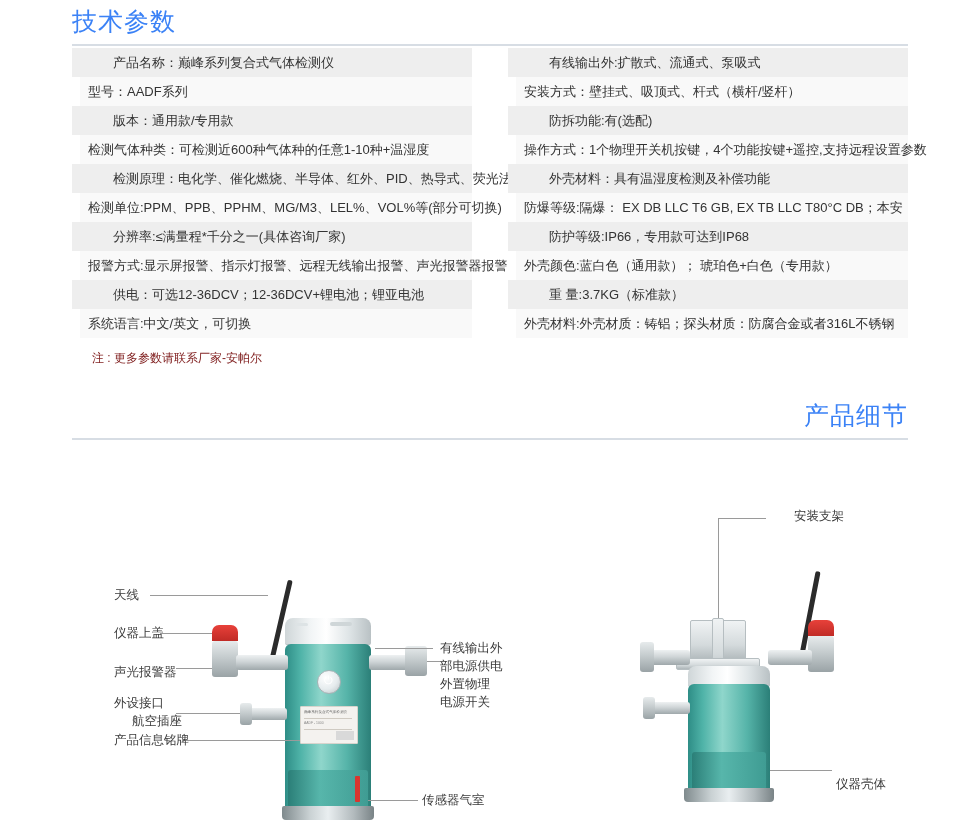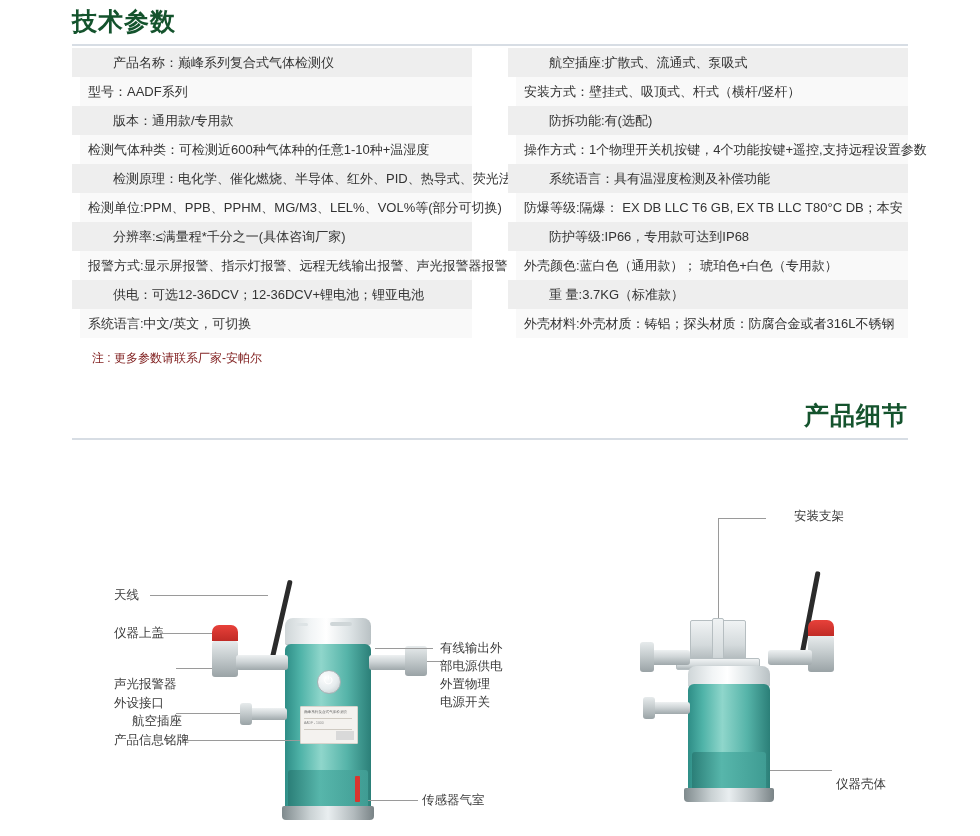--- a/index.html
+++ b/index.html
@@ -22,22 +22,22 @@
   }
 
   
   .section-head {
     position: absolute;
     left: 72px;
     width: 836px;
   }
   .section-title {
     font-size: 25px;
-    font-weight: bold;
-    color: #14532d;
+    font-weight: normal;
+    color: #3b82f6;
     letter-spacing: 1px;
     line-height: 1.2;
     margin: 0;
     padding-bottom: 8px;
   }
   .section-rule {
     height: 2px;
     background: #d7dde4;
     width: 100%;
   }
@@ -191,25 +191,25 @@
       <div class="spec-row even">检测气体种类：可检测近600种气体种的任意1-10种+温湿度</div>
       <div class="spec-row odd">检测原理：电化学、催化燃烧、半导体、红外、PID、热导式、荧光法、激光等</div>
       <div class="spec-row even">检测单位:PPM、PPB、PPHM、MG/M3、LEL%、VOL%等(部分可切换)</div>
       <div class="spec-row odd">分辨率:≤满量程*千分之一(具体咨询厂家)</div>
       <div class="spec-row even">报警方式:显示屏报警、指示灯报警、远程无线输出报警、声光报警器报警</div>
       <div class="spec-row odd">供电：可选12-36DCV；12-36DCV+锂电池；锂亚电池</div>
       <div class="spec-row even">系统语言:中文/英文，可切换</div>
       <div class="spec-note">注 : 更多参数请联系厂家-安帕尔</div>
     </div>
     <div class="spec-col right">
-      <div class="spec-row odd">航空插座:扩散式、流通式、泵吸式</div>
+      <div class="spec-row odd">有线输出外:扩散式、流通式、泵吸式</div>
       <div class="spec-row even">安装方式：壁挂式、吸顶式、杆式（横杆/竖杆）</div>
       <div class="spec-row odd">防拆功能:有(选配)</div>
       <div class="spec-row even">操作方式：1个物理开关机按键，4个功能按键+遥控,支持远程设置参数</div>
-      <div class="spec-row odd">系统语言：具有温湿度检测及补偿功能</div>
+      <div class="spec-row odd">外壳材料：具有温湿度检测及补偿功能</div>
       <div class="spec-row even">防爆等级:隔爆： EX DB LLC T6 GB, EX TB LLC T80°C DB；本安</div>
       <div class="spec-row odd">防护等级:IP66，专用款可达到IP68</div>
       <div class="spec-row even">外壳颜色:蓝白色（通用款）； 琥珀色+白色（专用款）</div>
       <div class="spec-row odd">重 量:3.7KG（标准款）</div>
       <div class="spec-row even">外壳材料:外壳材质：铸铝；探头材质：防腐合金或者316L不锈钢</div>
     </div>
   </div>
 
   <div class="section-head" style="top:400px;text-align:right;">
     <div class="section-title">产品细节</div>
@@ -261,21 +261,21 @@
       <div class="leader h" style="left:176px; top:198px; width:36px;"></div>
       <div class="leader h" style="left:176px; top:243px; width:64px;"></div>
       <div class="leader h" style="left:182px; top:270px; width:118px;"></div>
 
       <div class="leader h" style="left:375px; top:178px; width:58px;"></div>
       <div class="leader h" style="left:427px; top:191px; width:14px;"></div>
       <div class="leader h" style="left:368px; top:330px; width:50px;"></div>
 
       <div class="label-text" style="left:114px; top:117px;">天线</div>
       <div class="label-text" style="left:114px; top:155px;">仪器上盖</div>
-      <div class="label-text" style="left:114px; top:206px;">声光报警器</div>
+      <div class="label-text" style="left:114px; top:194px;">声光报警器</div>
       <div class="label-text" style="left:114px; top:225px;">外设接口</div>
       <div class="label-text" style="left:132px; top:243px;">航空插座</div>
       <div class="label-text" style="left:114px; top:262px;">产品信息铭牌</div>
 
       <div class="label-text" style="left:440px; top:170px;">有线输出外</div>
       <div class="label-text" style="left:440px; top:188px;">部电源供电</div>
       <div class="label-text" style="left:440px; top:206px;">外置物理</div>
       <div class="label-text" style="left:440px; top:224px;">电源开关</div>
 
       <div class="label-text" style="left:422px; top:322px;">传感器气室</div>

